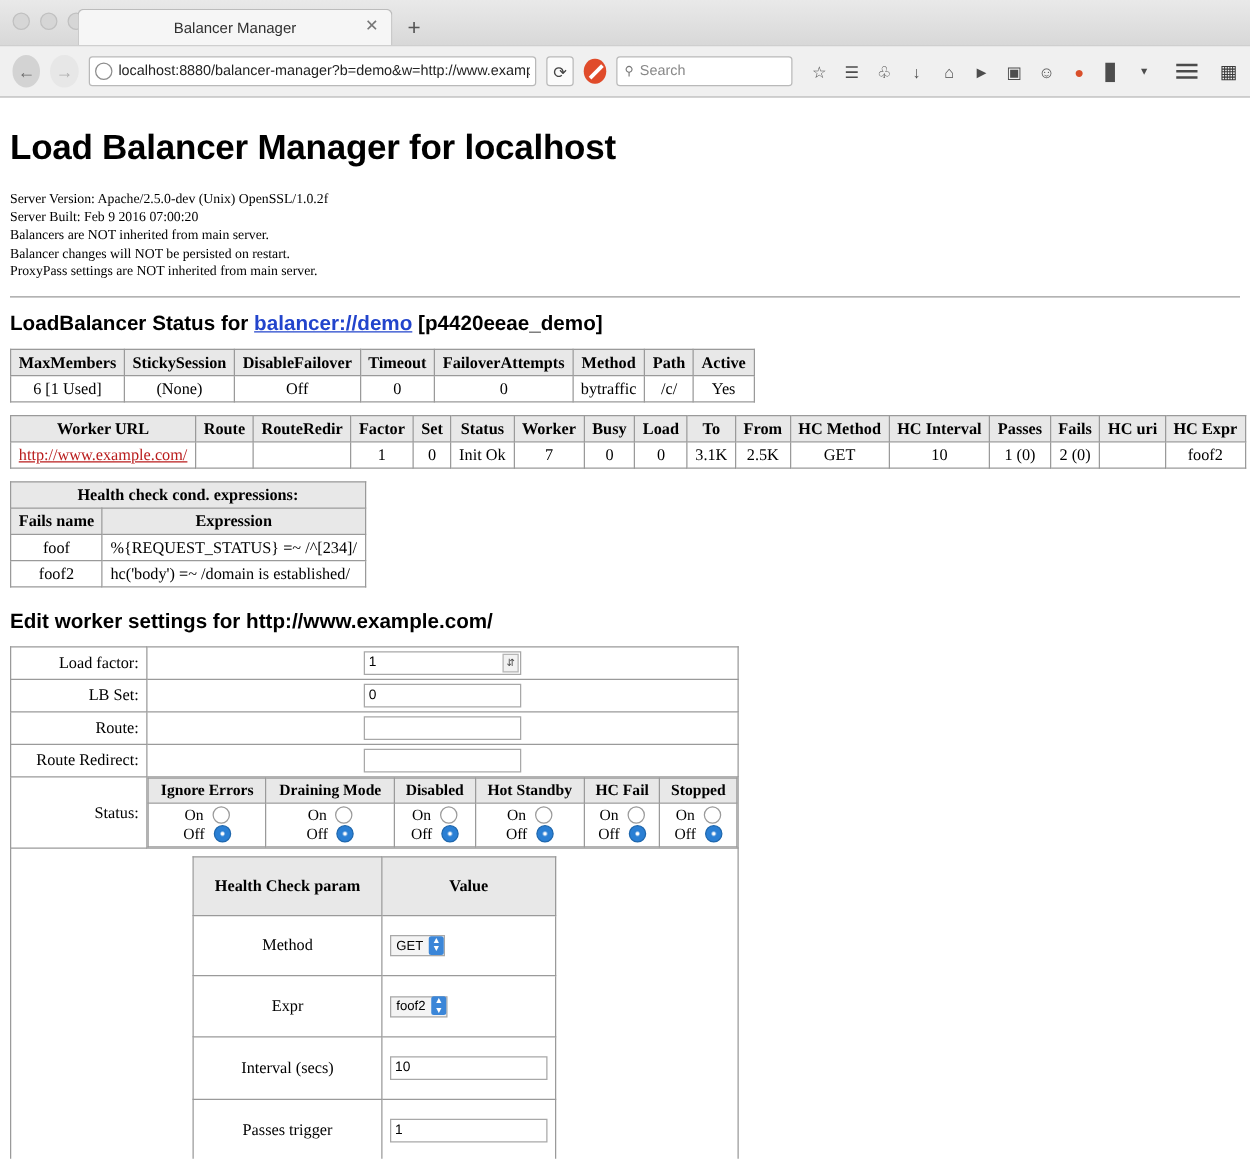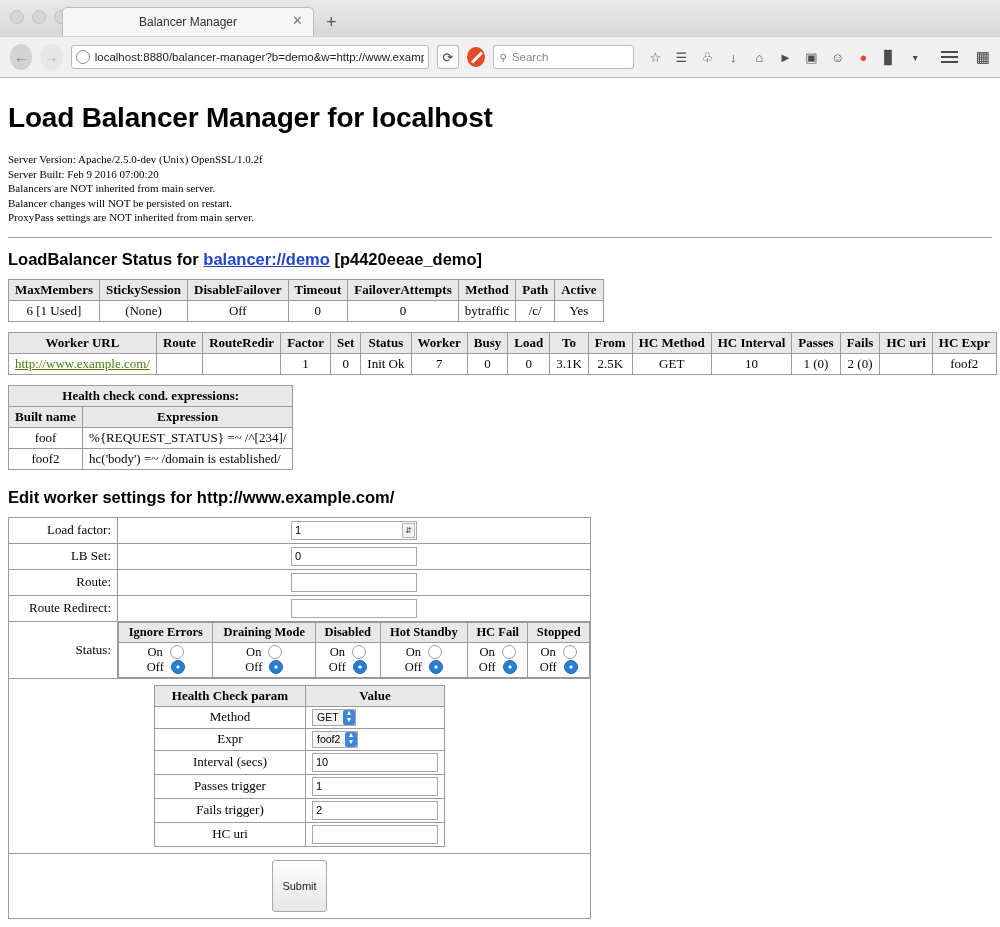--- a/index.html
+++ b/index.html
@@ -225,21 +225,21 @@
     border: 1px solid #9a9a9a;
     padding: 2px 6px;
     text-align: center;
     white-space: nowrap;
   }
   table.grid th {
     background: #e8e8e8;
     font-weight: bold;
   }
   table.grid td.link a {
-    color: #4d7c0f;
+    color: #b91c1c;
     text-decoration: underline;
   }
   table.hc td.exprcell { text-align: left; }
   h3.editworker {
     font-family: "Liberation Sans", sans-serif;
     font-size: 16.5px;
     font-weight: bold;
     margin: 18px 0 10px 0;
   }
 
@@ -311,21 +311,21 @@
   }
 
   
   table.hcp {
     border-collapse: collapse;
     font-size: 13px;
     margin: 4px auto;
   }
   table.hcp th, table.hcp td {
     border: 1px solid #9a9a9a;
-    padding: 2px 6px;
+    padding: 15px 6px;
   }
   table.hcp th { background: #e8e8e8; font-weight: bold; text-align: center; }
   table.hcp td.pname { text-align: center; width: 138px; }
   table.hcp td.pval { width: 120px; text-align: left; }
   select.sel {
     font-size: 10.5px;
     font-family: "Liberation Sans", sans-serif;
     height: 17px;
     border: 1px solid #a8a8a8;
     background: #f4f4f4;
@@ -502,21 +502,21 @@
       </tr>
     </tbody>
   </table>
 
   <table class="grid hc">
     <thead>
       <tr>
         <th colspan="2">Health check cond. expressions:</th>
       </tr>
       <tr>
-        <th>Built name</th>
+        <th>Fails name</th>
         <th>Expression</th>
       </tr>
     </thead>
     <tbody>
       <tr>
         <td>foof</td>
         <td class="exprcell">%{REQUEST_STATUS} =~ /^[234]/</td>
       </tr>
       <tr>
         <td>foof2</td>

